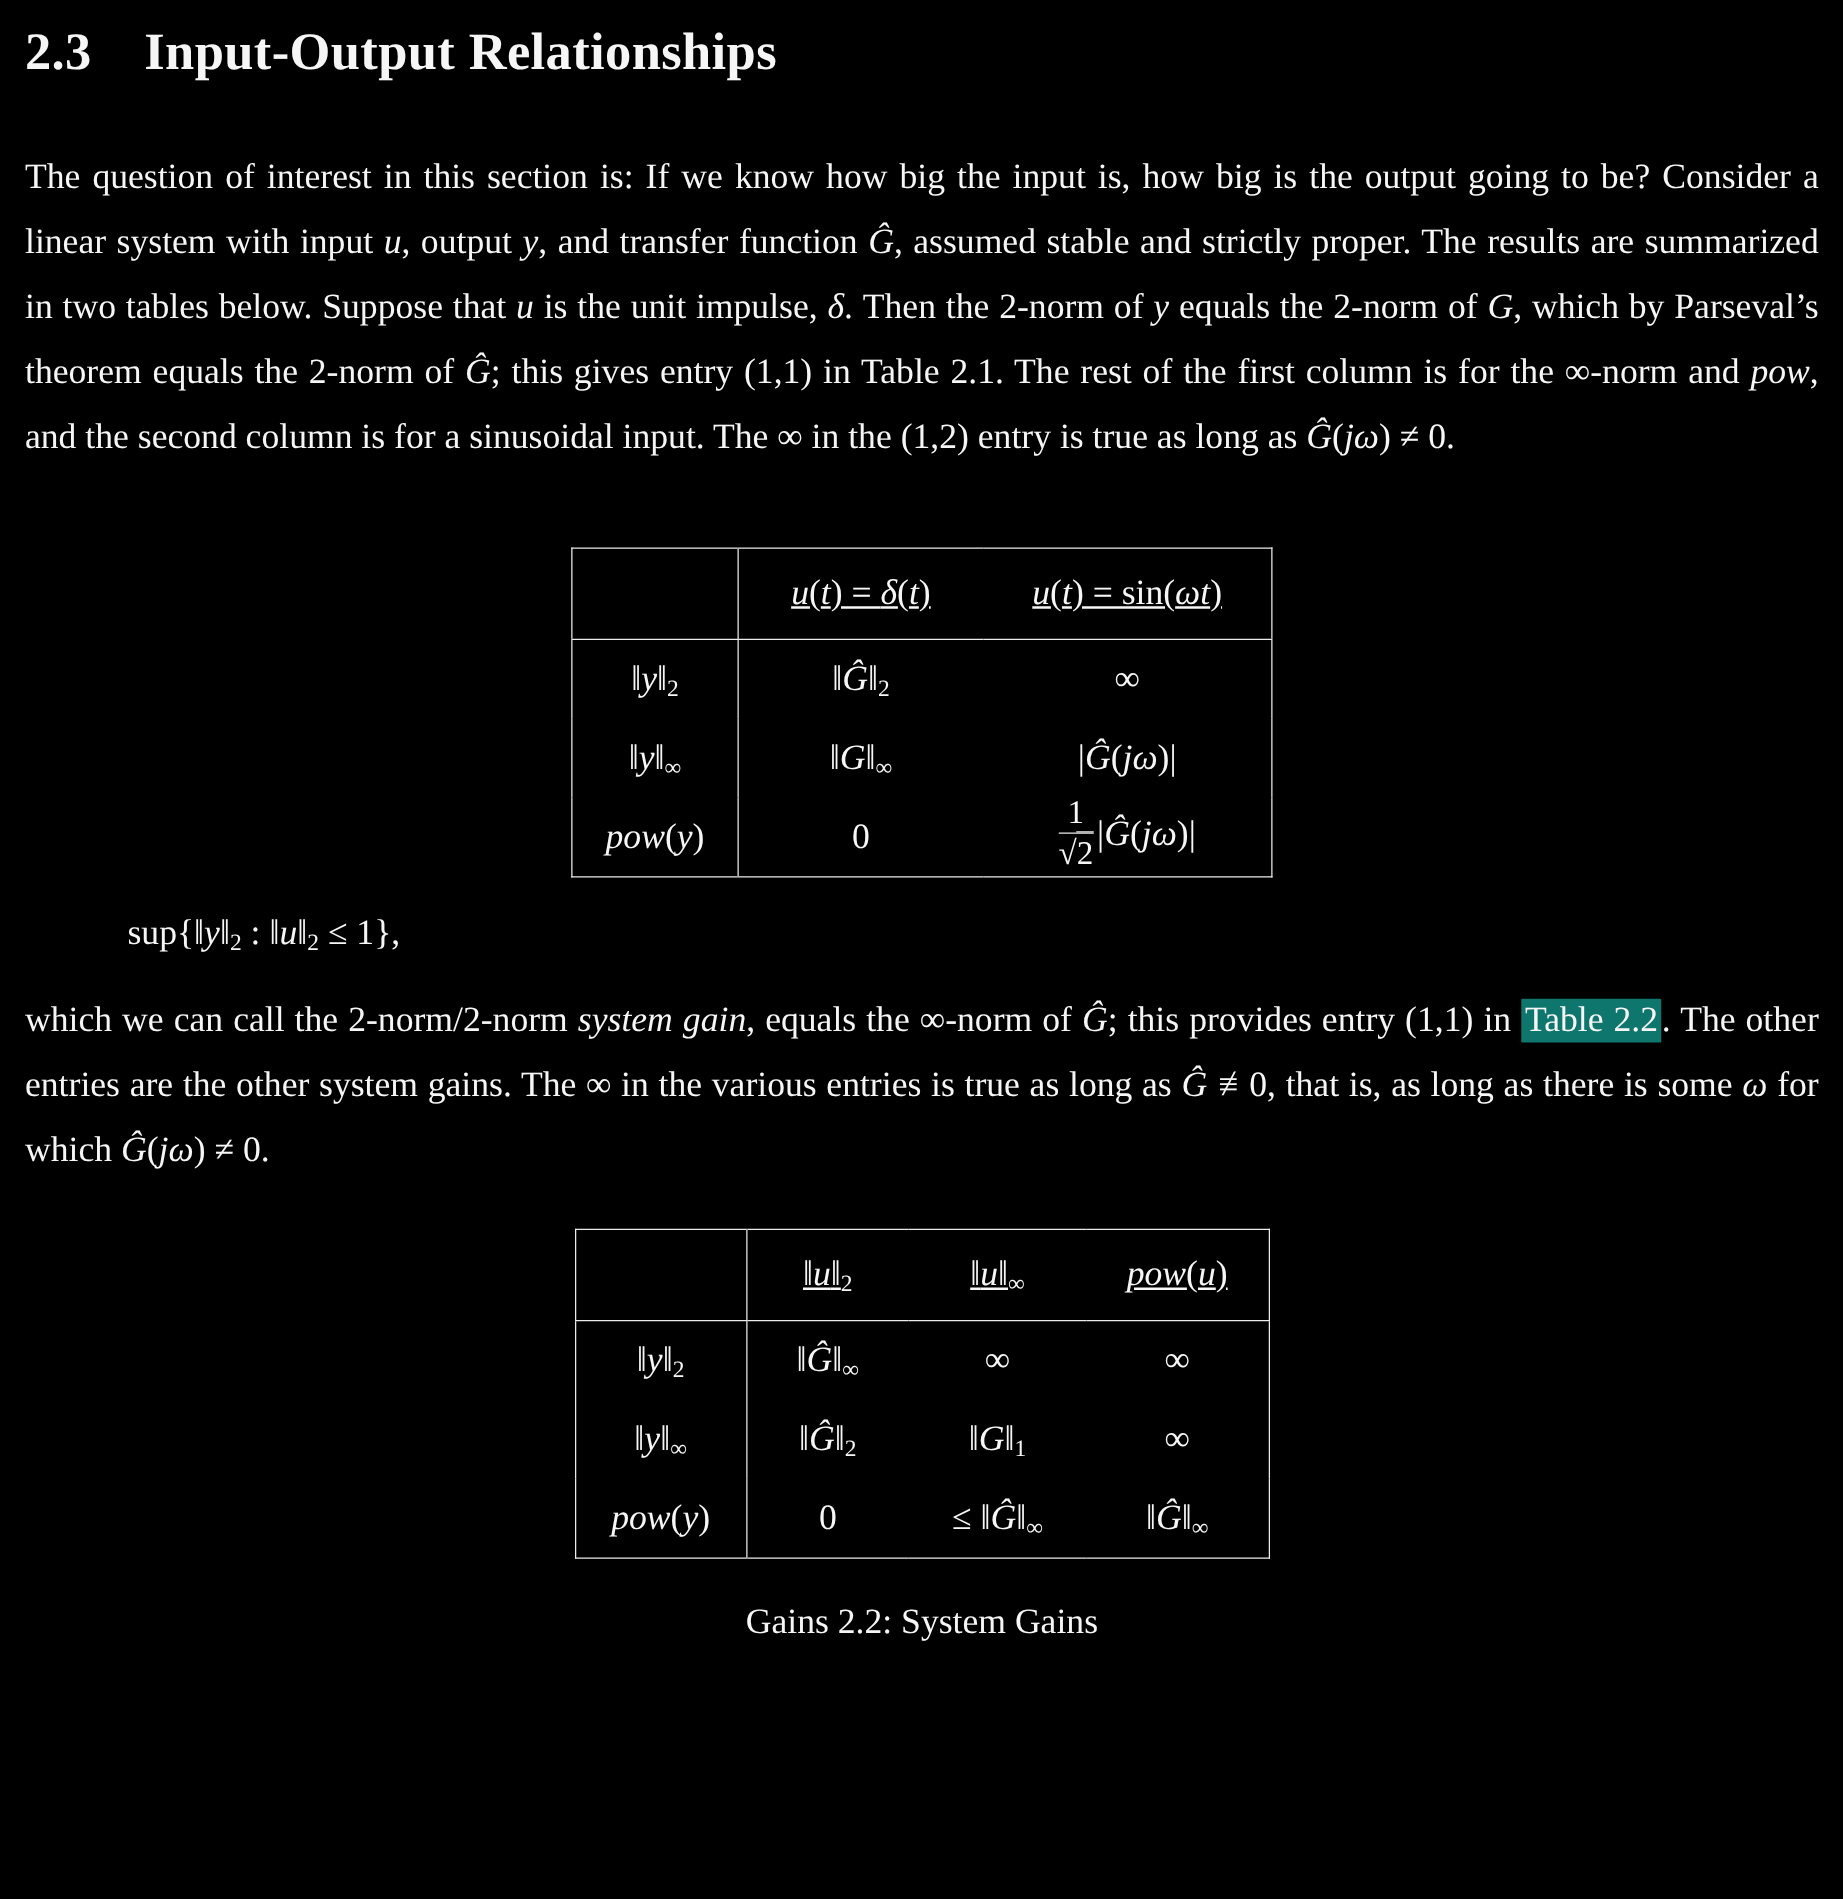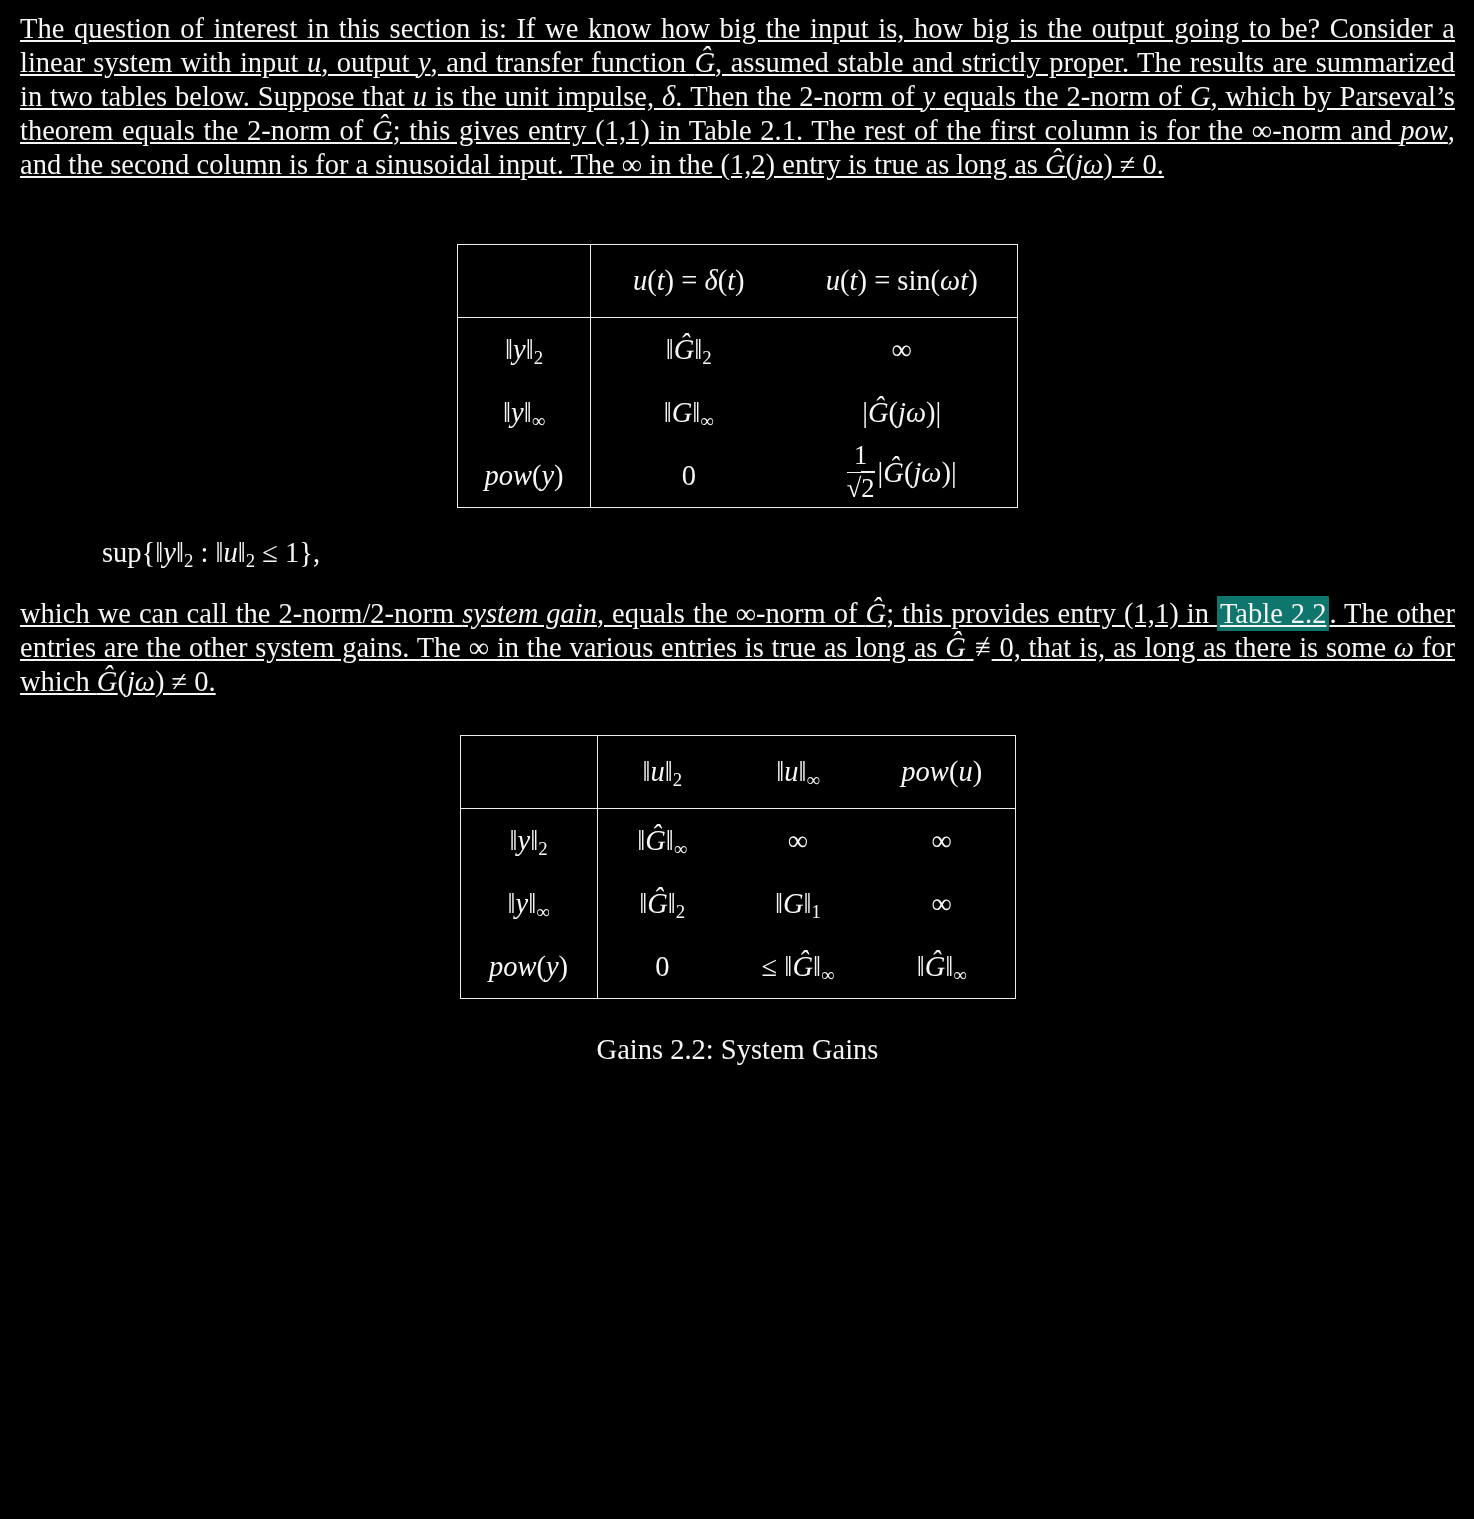--- a/index.html
+++ b/index.html
@@ -17,43 +17,42 @@
   }
   .heading {
     font-size: 42px;
     font-weight: bold;
     margin: 6px 0 50px 0;
     letter-spacing: 0.3px;
   }
   .heading .sec-num { margin-right: 42px; }
   p.body-par {
     margin: 0;
-    line-height: 34px;
+    line-height: 52px;
     text-align: justify;
-    text-decoration: underline;
   }
   p.indent { text-indent: 56px; }
   i { font-style: italic; }
   sub { font-size: 66%; line-height: 0; vertical-align: -0.25em; }
   
   .tablewrap { display: flex; justify-content: center; }
   .t1wrap { margin-top: 62px; }
   .t2wrap { margin-top: 36px; }
   table.mtable {
     border-collapse: collapse;
     border: 1.5px solid #ececec;
     table-layout: fixed;
   }
   table.mtable th, table.mtable td {
     font-weight: normal;
     text-align: center;
     padding: 0 6px;
     font-size: 28.5px;
   }
-  table.mtable thead th { height: 72px; border-bottom: 1.5px solid #ececec; }
+  table.mtable thead th { height: 72px; border-bottom: 1.5px solid #ececec; text-decoration: underline; }
   table.mtable tbody td { height: 63px; }
   table.mtable .lbl { border-right: 1.5px solid #ececec; }
   .tcaption { text-align: center; line-height: 36px; }
   .cap1 { margin: 36px 0 44px 0; }
   .cap2 { margin: 33px 0 0 0; }
   .formula {
     margin: 22px 0 21px 82px;
     line-height: 46px;
   }
   
@@ -78,20 +77,23 @@
     position: absolute; left: 50%; top: 50%;
     transform: translate(-50%, -52%);
     font-style: italic;
   }
 </style>
 </head>
 <body>
 
 <div class="page">
 
+  <h1 class="heading">
+    <span class="sec-num">2.3</span><span>Input-Output Relationships</span>
+  </h1>
 
   <p class="body-par">The question of interest in this section is: If we know how big the input is, how big is the output going to be?  Consider a linear system with input <i>u</i>, output <i>y</i>, and transfer function <i>Ĝ</i>, assumed stable and strictly proper.  The results are summarized in two tables below.  Suppose that <i>u</i> is the unit impulse, <i>δ</i>.  Then the 2-norm of <i>y</i> equals the 2-norm of <i>G</i>, which by Parseval’s theorem equals the 2-norm of <i>Ĝ</i>; this gives entry (1,1) in Table 2.1.  The rest of the first column is for the ∞-norm and <i>pow</i>, and the second column is for a sinusoidal input.  The ∞ in the (1,2) entry is true as long as <i>Ĝ</i>(<i>jω</i>) ≠ 0.</p>
 
   <div class="tablewrap t1wrap">
     <table class="mtable">
       <colgroup>
           <col style="width:133px">
           <col style="width:196px">
           <col style="width:231px">
         </colgroup>

